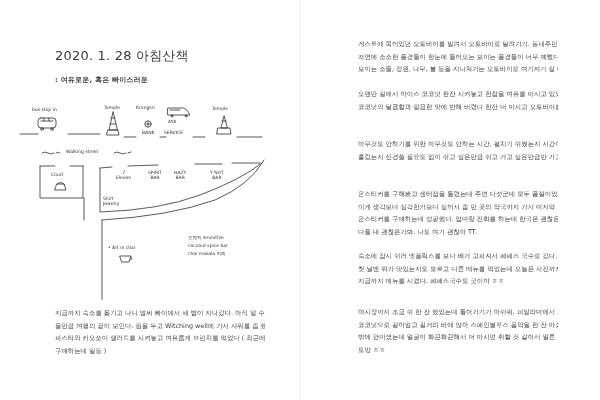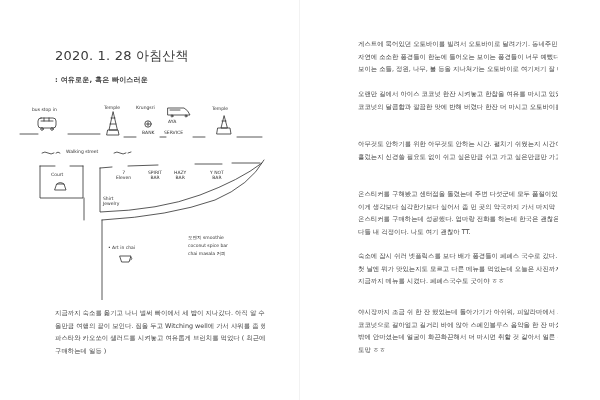--- a/index.html
+++ b/index.html
@@ -129,24 +129,24 @@
     <div>코코넛의 달콤함과 깔끔한 맛에 반해 버렸다 한잔 더 마시고 오토바이를 타고</div>
   </div>
   <div class="para" style="left:58px;top:138px;width:200px">
     <div>아무것도 안하기를 위한 아무것도 안하는 시간. 펼치기 쉬웠는지 시간이 얼마나</div>
     <div>흘렀는지 신경쓸 필요도 없이 쉬고 싶은만큼 쉬고 가고 싶은만큼만 가고, 그렇게</div>
   </div>
   <div class="para" style="left:58px;top:188px;width:200px">
     <div>온스티커를 구해봤고 센터점을 돌렸는데 주변 다섯군데 모두 품절이었다.</div>
     <div>이게 생각보다 심각한가보다 싶어서 좀 먼 곳의 약국까지 가서 마지막 남은</div>
     <div>온스티커를 구매하는데 성공했다. 엄마랑 전화를 하는데 한국은 괜찮은가봐,</div>
-    <div>다들 내 걱정이다. 나도 여기 괜찮아 TT.</div>
+    <div>다들 내 괜찮은가봐. 나도 여기 괜찮아 TT.</div>
   </div>
   <div class="para" style="left:58px;top:250px;width:200px">
-    <div>숙소에 잠시 쉬러 넷플릭스를 보다 배가 풍경들이 페페스 국수로 갔다.</div>
+    <div>숙소에 잠시 쉬러 넷플릭스를 보다 배가 고파져서 페페스 국수로 갔다.</div>
     <div>첫 날엔 뭐가 맛있는지도 모르고 다른 메뉴를 먹었는데 오늘은 사진까지 보여드려서</div>
     <div>지금까지 메뉴를 시켰다. 페페스국수도 굿이야 ㅎㅎ</div>
   </div>
   <div class="para" style="left:58px;top:306px;width:200px">
     <div>야시장까지 조금 쉬 한 잔 했었는데 돌아가기가 아쉬워, 피알라마에서 사온</div>
     <div>코코넛으로 갈아엎고 길거리 바에 앉아 스페인블루스 음악을 한 잔 마셨다. 한 잔</div>
     <div>밖에 안마셨는데 얼굴이 화끈화끈해서 더 마시면 취할 것 같아서 얼른 숙소로</div>
     <div>도망 ㅎㅎ</div>
   </div>
 </div>

